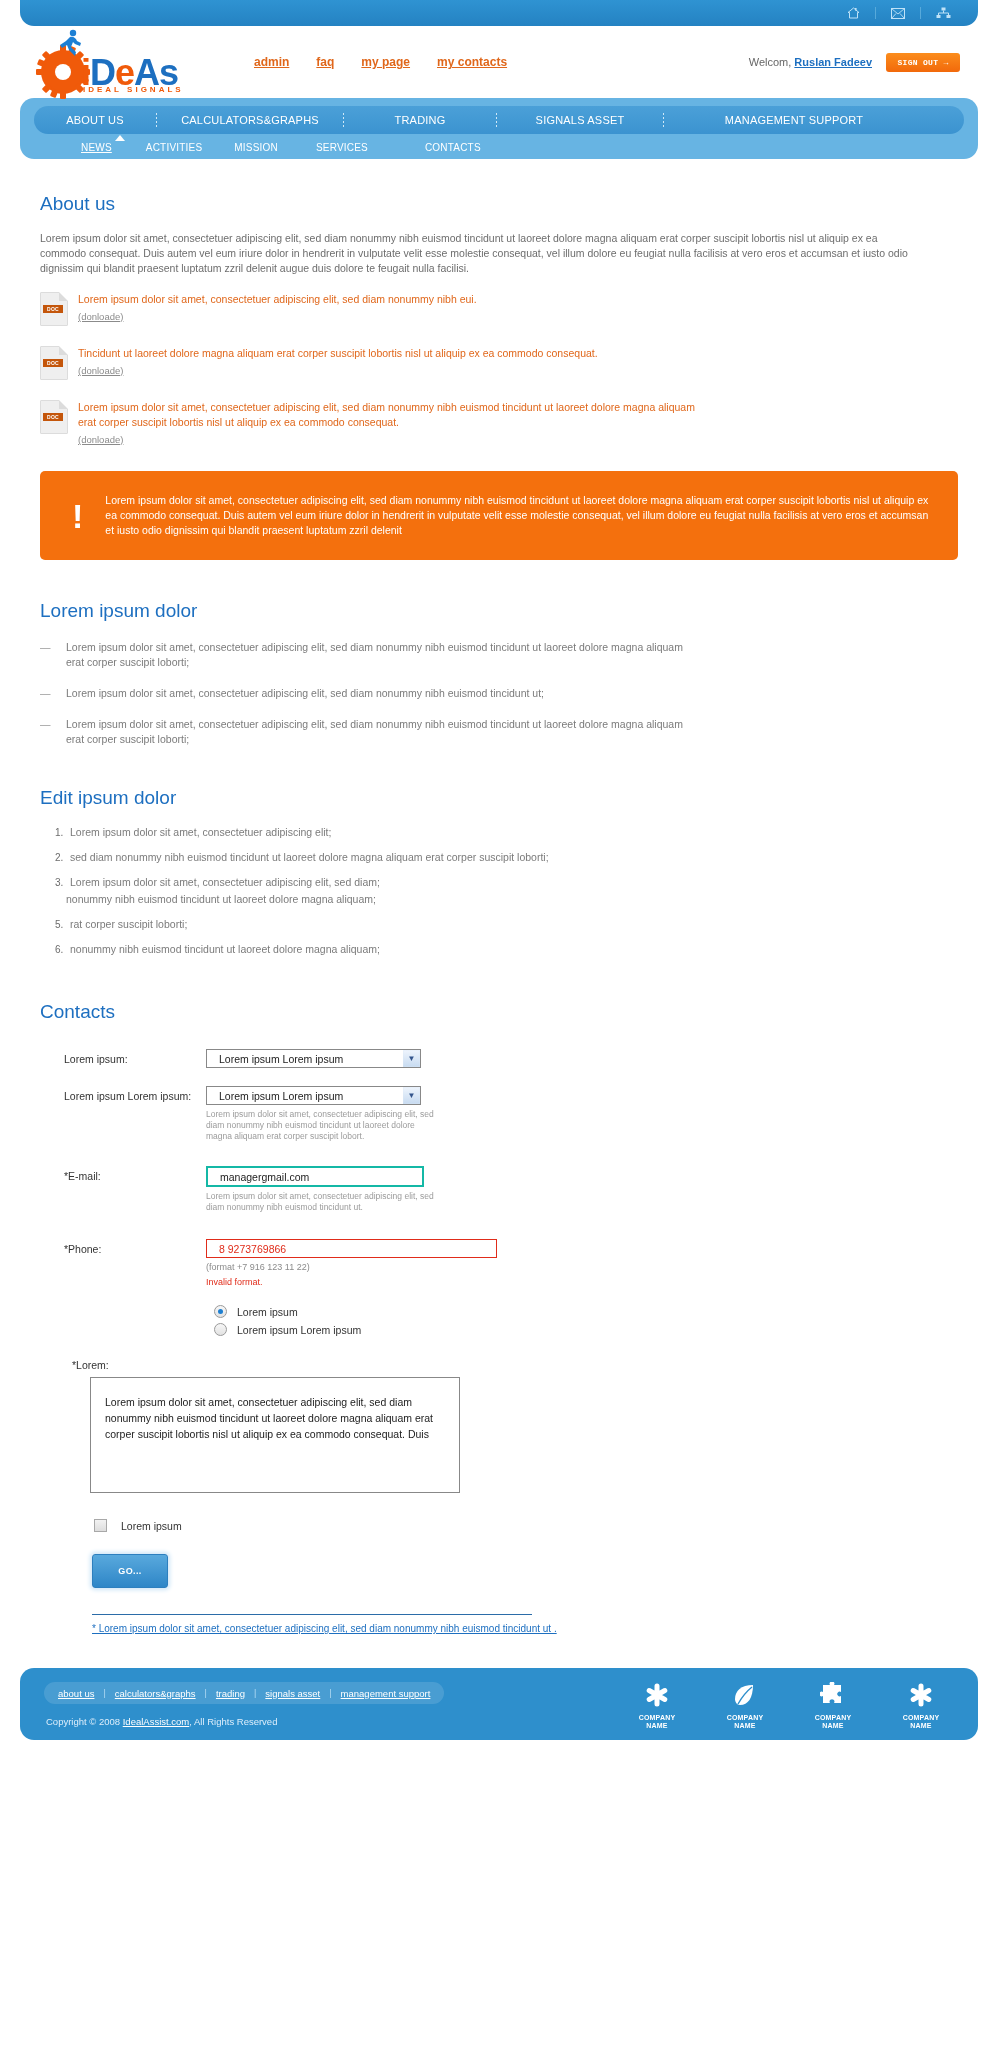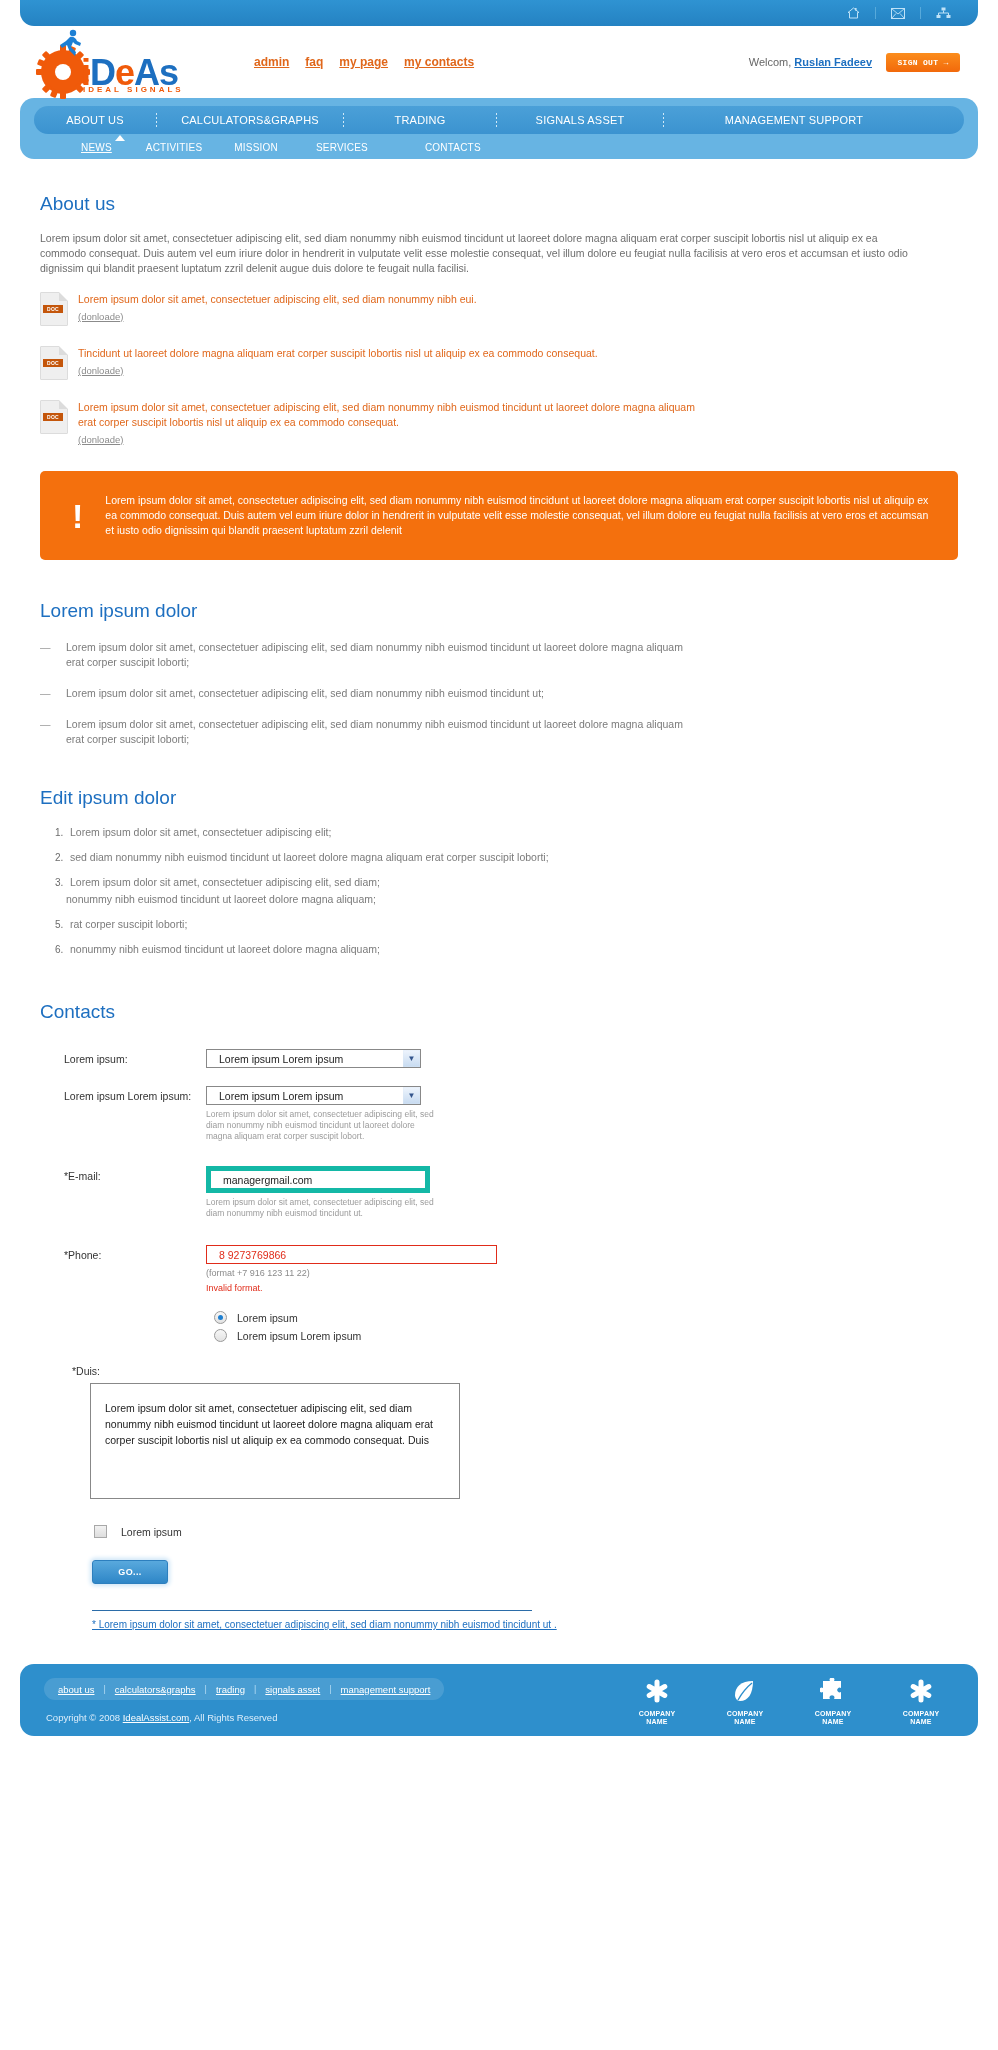--- a/index.html
+++ b/index.html
@@ -44,21 +44,21 @@
   .logo .word .i{color:#f05a0a;}
   .logo .word .d{color:#1d6fc0;}
   .logo .word .e{color:#f05a0a;}
   .logo .word .a{color:#1d6fc0;}
   .logo .word .s{color:#1d6fc0;}
   .logo .tag{
     position:absolute;left:47px;top:56px;font-size:8px;letter-spacing:3px;
     color:#f05a0a;font-weight:bold;
   }
 
-  .hdr-nav{display:flex;gap:16px;margin-left:70px;}
+  .hdr-nav{display:flex;gap:27px;margin-left:70px;}
   .hdr-nav a{
     color:#e0671b;font-size:12px;text-decoration:underline;font-weight:bold;
     cursor:pointer;
   }
   .welcome{
     margin-left:auto;margin-right:14px;font-size:11px;color:#666;white-space:nowrap;
   }
   .welcome a{color:#1d6fc0;text-decoration:underline;font-weight:bold;}
   .signout{
     width:74px;height:19px;border-radius:3px;
@@ -177,21 +177,21 @@
     background-repeat:no-repeat;background-position:right 0 top 0;background-size:17px 17px;
   }
   .selwrap{position:relative;width:215px;}
   .selwrap .chev{
     position:absolute;right:2px;top:2px;width:15px;height:15px;
     background:linear-gradient(#ecf3fc,#c9dcf1);
     display:flex;align-items:center;justify-content:center;
     color:#34558c;font-size:8px;pointer-events:none;
   }
   input.txt{
-    width:202px;height:17px;border:5px solid #14b8a6;background:#fff;
+    width:202px;height:17px;border:2px solid #14b8a6;background:#fff;
     font-size:10.5px;font-family:"Liberation Sans",sans-serif;color:#222;
     padding:0 0 0 12px;
   }
   input.txt.err{border:1px solid #e02c1a;color:#e02c1a;width:277px;}
   .hint{font-size:8.5px;line-height:11px;color:#9b9b9b;margin-top:4px;max-width:230px;}
   .errmsg{color:#e02c1a;font-size:9px;margin-top:5px;}
   .fmt{color:#8b8b8b;font-size:9px;margin-top:4px;}
 
   .radios{margin:18px 0 0 8px;}
   .radiorow{display:flex;align-items:center;margin-bottom:5px;}
@@ -215,21 +215,21 @@
 
   .checkrow{display:flex;align-items:center;margin:24px 0 0 30px;}
   .checkrow .cb{
     width:11px;height:11px;border:1px solid #a8a8a8;
     background:linear-gradient(#f2f2f2,#dddddd);margin-right:14px;flex:0 0 11px;cursor:pointer;
   }
   .checkrow .cl{font-size:10.5px;color:#333;}
 
   .gowrap{margin:22px 0 0 28px;}
   .gobtn{
-    width:76px;height:24px;border-radius:3px;
+    width:76px;height:34px;border-radius:3px;
     background:linear-gradient(#59a9dd,#2e86c7);
     border:1px solid #2d7fbe;
     box-shadow:0 0 4px 2px #cfe6f7;
     color:#fff;font-size:9px;font-weight:bold;letter-spacing:.4px;
     display:flex;align-items:center;justify-content:center;cursor:pointer;
   }
   .hr{
     margin:26px 0 0 28px;width:440px;height:1px;background:#2b6ca8;
   }
   .footnote{
@@ -461,21 +461,21 @@
               <div class="rl">Lorem ipsum</div>
             </div>
             <div class="radiorow">
               <div class="rd"></div>
               <div class="rl">Lorem ipsum Lorem ipsum</div>
             </div>
           </div>
         </div>
       </div>
 
-      <div class="textlabel">*Duis:</div>
+      <div class="textlabel">*Lorem:</div>
       <textarea class="ta" style="">Lorem ipsum dolor sit amet, consectetuer adipiscing elit, sed diam nonummy nibh euismod tincidunt ut laoreet dolore magna aliquam erat corper suscipit lobortis nisl ut aliquip ex ea commodo consequat. Duis</textarea>
 
       <div class="checkrow">
         <div class="cb"></div>
         <div class="cl">Lorem ipsum</div>
       </div>
 
       <div class="gowrap">
         <button class="gobtn">GO...</button>
       </div>

